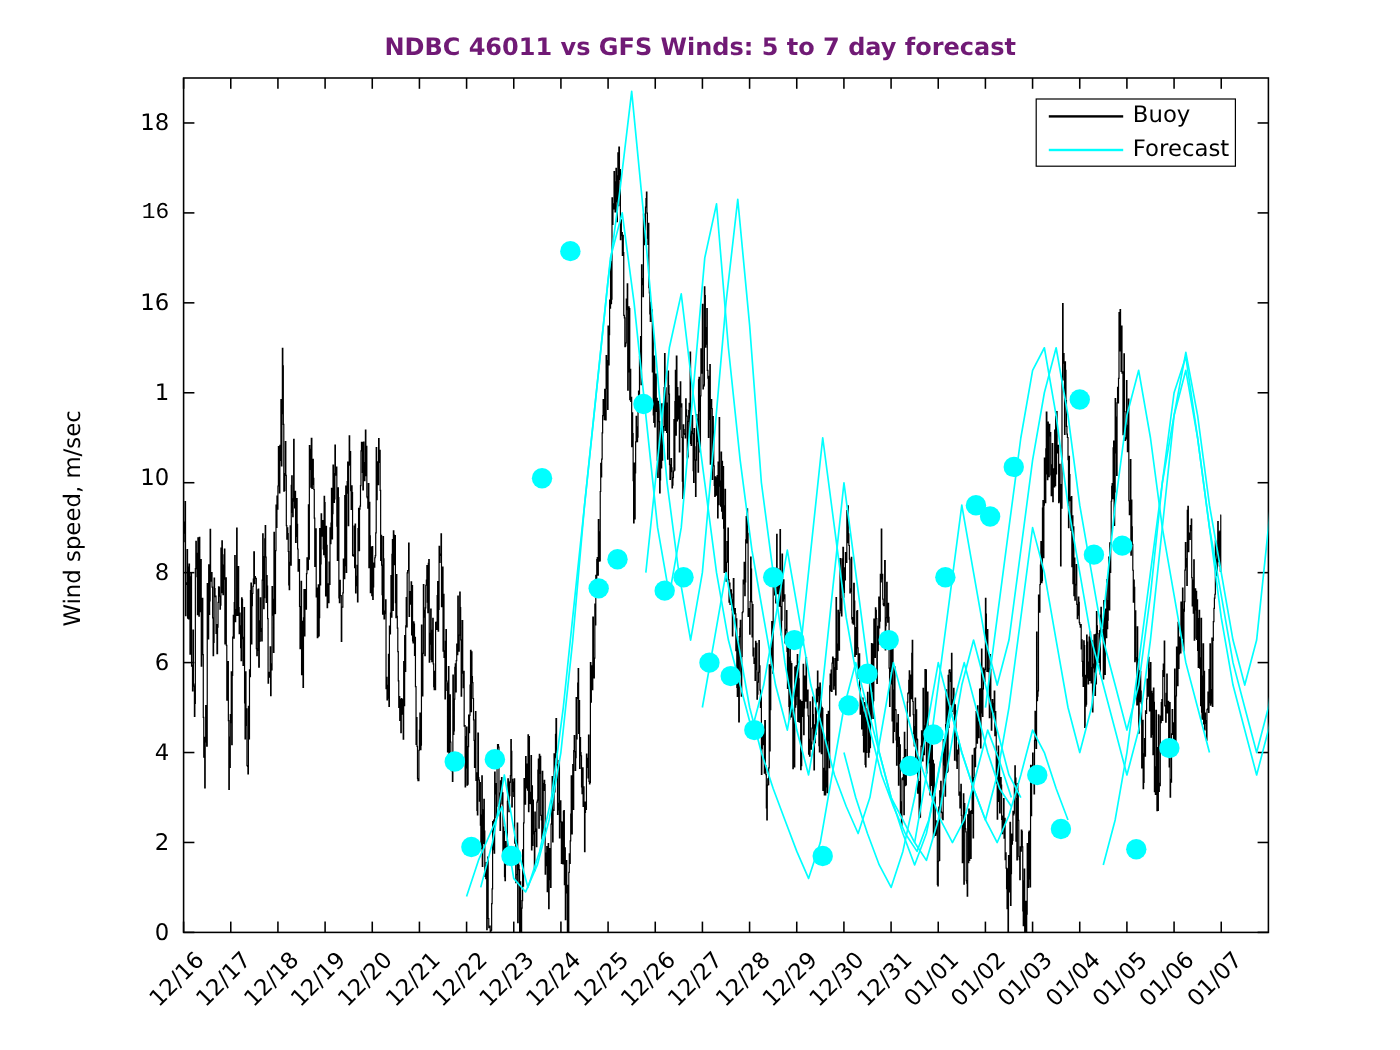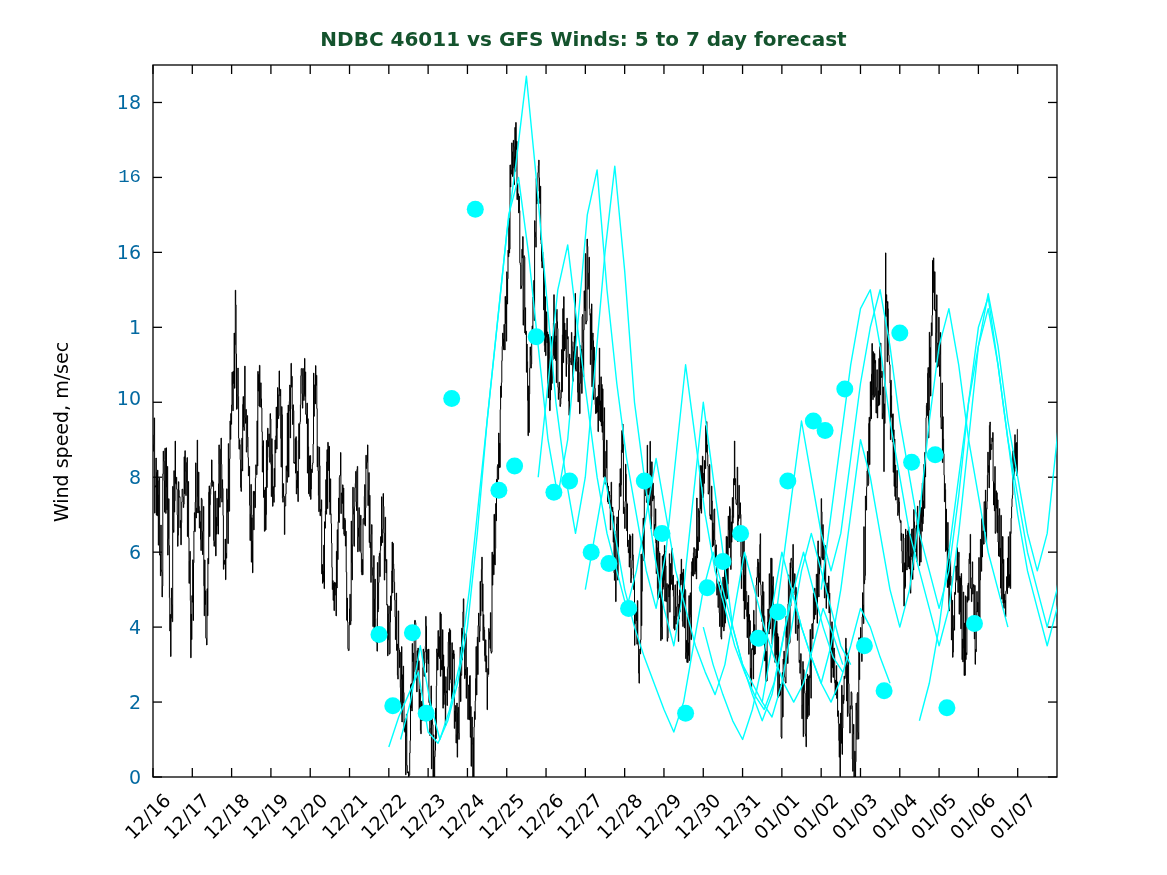--- a/index.html
+++ b/index.html
@@ -20,21 +20,21 @@
     background: #ffffff;
   }
   #chart-title {
     position: absolute;
     left: 0;
     top: 27px;
     width: 1167px;
     text-align: center;
     font-size: 20px;
     font-weight: bold;
-    color: #14532d;
+    color: #701a75;
     letter-spacing: 0px;
   }
   #ylabel {
     position: absolute;
     left: -69px;
     top: 421px;
     width: 260px;
     text-align: center;
     font-size: 19px;
     color: #000000;
@@ -43,21 +43,21 @@
     white-space: nowrap;
   }
   #plot-svg {
     position: absolute;
     left: 0;
     top: 0;
   }
   .ytick-label {
     position: absolute;
     font-size: 19px;
-    color: #0369a1;
+    color: #000000;
     text-align: right;
     width: 40px;
     transform: translateY(-50%);
   }
   .xtick-label {
     position: absolute;
     font-size: 19px;
     color: #000000;
     white-space: nowrap;
     transform-origin: right top;
@@ -256,14 +256,24 @@
       <div class="xtick-label" style="left: 682.565px; top: 789px; width: 66px;">12/31</div>
       <div class="xtick-label" style="left: 721.87px; top: 789px; width: 66px;">01/01</div>
       <div class="xtick-label" style="left: 761.174px; top: 789px; width: 66px;">01/02</div>
       <div class="xtick-label" style="left: 800.478px; top: 789px; width: 66px;">01/03</div>
       <div class="xtick-label" style="left: 839.783px; top: 789px; width: 66px;">01/04</div>
       <div class="xtick-label" style="left: 879.087px; top: 789px; width: 66px;">01/05</div>
       <div class="xtick-label" style="left: 918.391px; top: 789px; width: 66px;">01/06</div>
       <div class="xtick-label" style="left: 957.696px; top: 789px; width: 66px;">01/07</div>
     </div>
 
+  <div id="legend-box">
+    <div class="legend-row" style="top:0px;">
+      <span class="legend-swatch" id="sw0" style="border-top-color: rgb(0, 0, 0);"></span>
+      <span class="legend-text">Buoy</span>
+    </div>
+    <div class="legend-row" style="top:28px;">
+      <span class="legend-swatch" id="sw1" style="border-top-color: rgb(0, 255, 255);"></span>
+      <span class="legend-text">Forecast</span>
+    </div>
+  </div>
 
 </div>
 
 </body></html>

